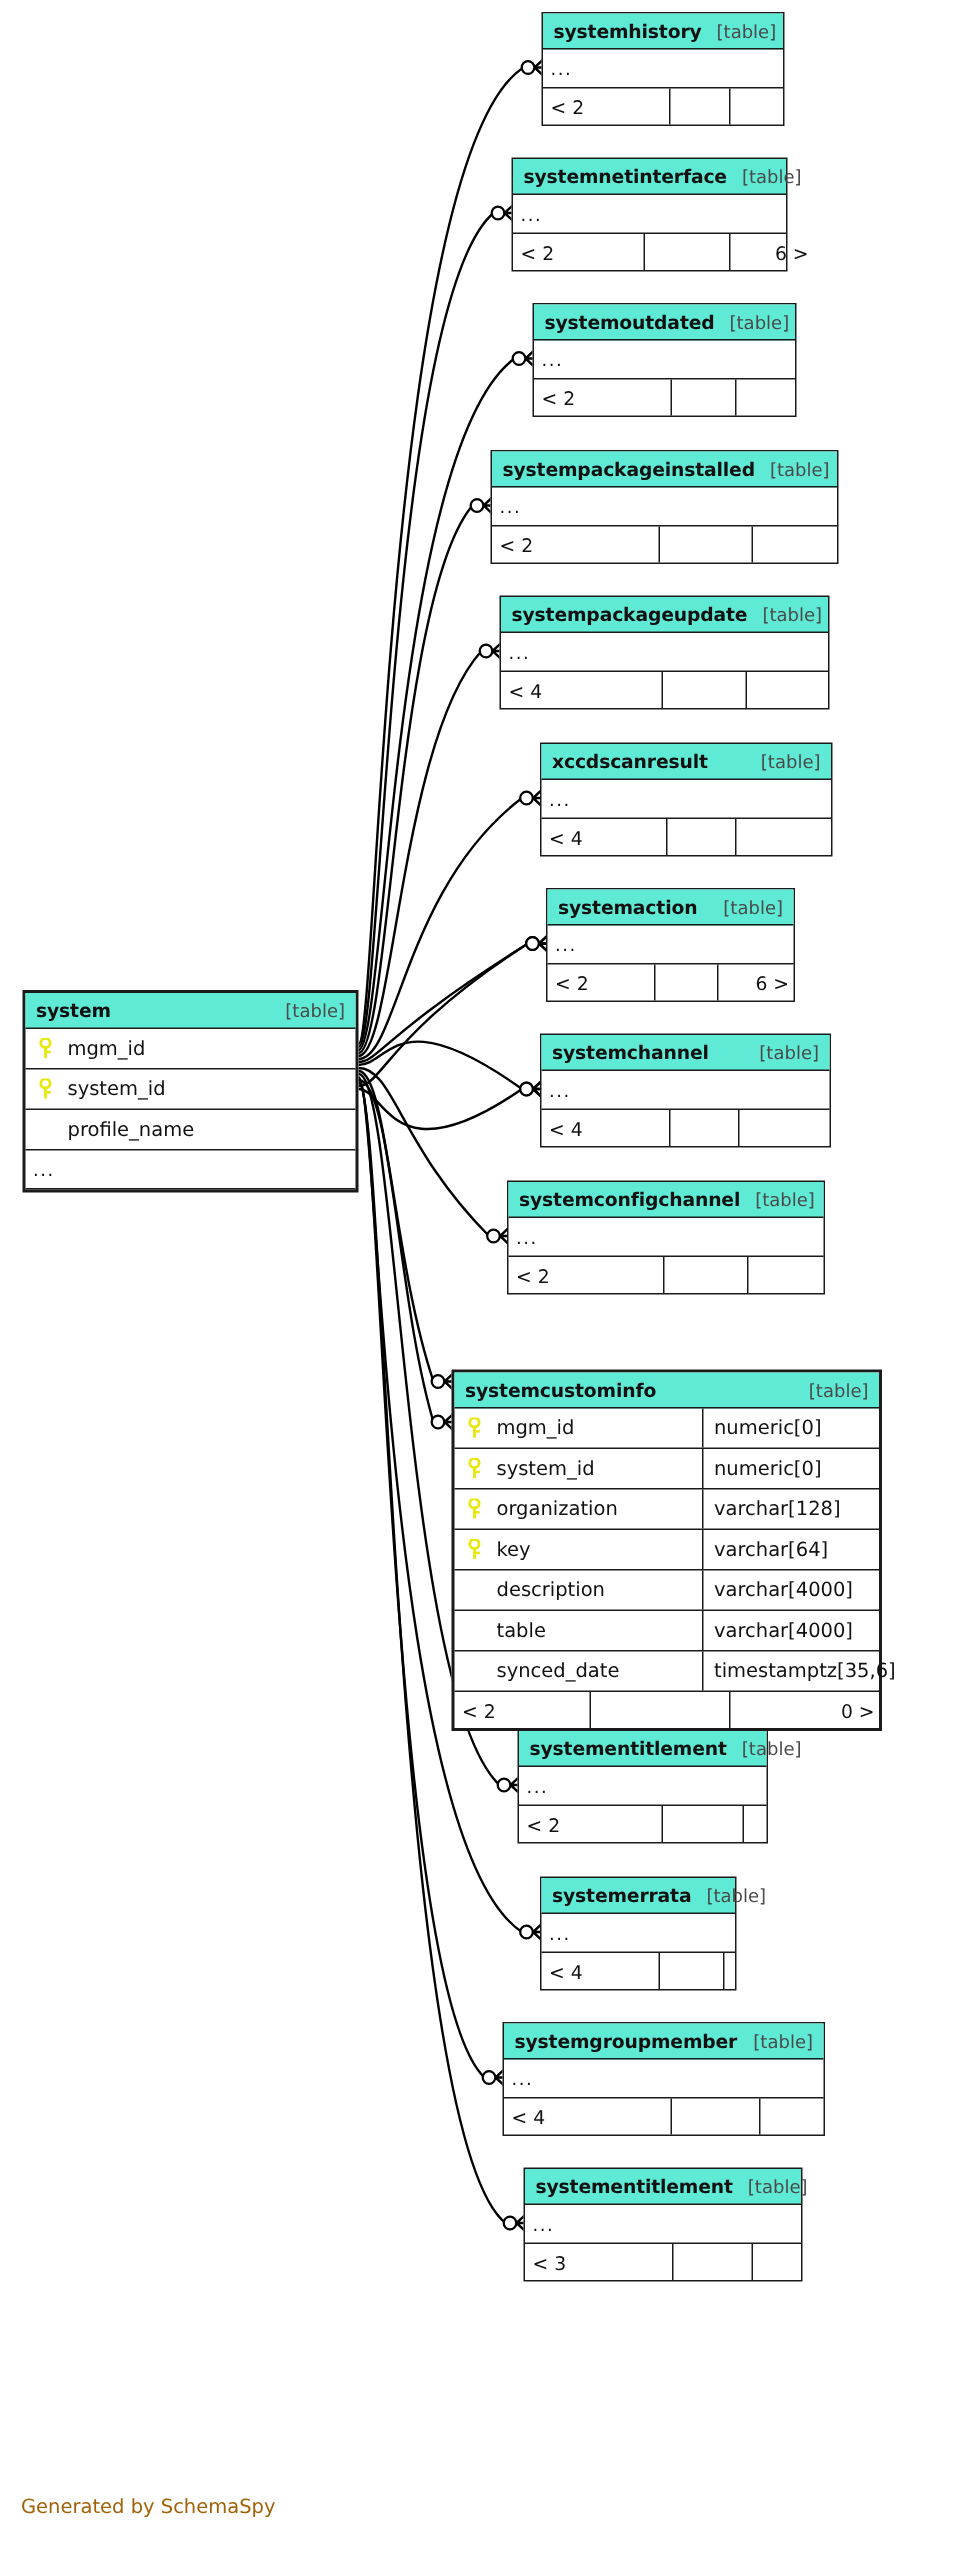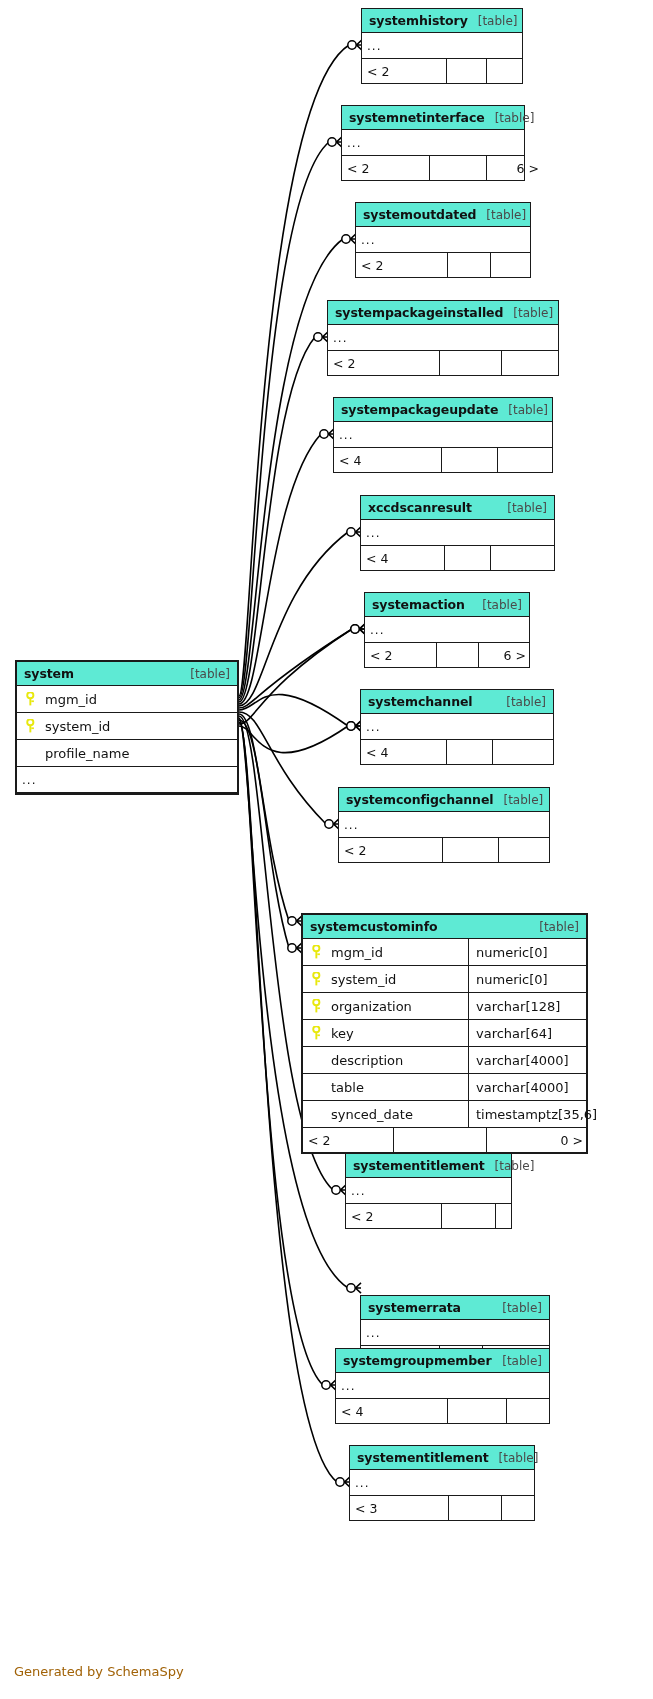--- a/index.html
+++ b/index.html
@@ -273,21 +273,21 @@
           <span class="tname">systementitlement</span>
           <span class="ttag">[table]</span>
         </div>
         <div class="erow">...</div>
         <div class="tfoot">
           <span class="fcell fleft" style="width:96px;flex:0 0 96px;">&lt; 2</span>
           <span class="fcell fleft" style="width:54px;flex:0 0 54px;"></span>
           <span class="fcell fleft" style="width:46px;flex:0 0 46px;"></span>
         </div>
       </div>
-      <div class="tbl" id="node-systemerrata" style="left:360px;top:1295px;width:190px;">
+      <div class="tbl" id="node-systemerrata" style="left:360px;top:1251px;width:131px;">
         <div class="thead">
           <span class="tname">systemerrata</span>
           <span class="ttag">[table]</span>
         </div>
         <div class="erow">...</div>
         <div class="tfoot">
           <span class="fcell fleft" style="width:79px;flex:0 0 79px;">&lt; 4</span>
           <span class="fcell fleft" style="width:43px;flex:0 0 43px;"></span>
           <span class="fcell fleft" style="width:44px;flex:0 0 44px;"></span>
         </div>

